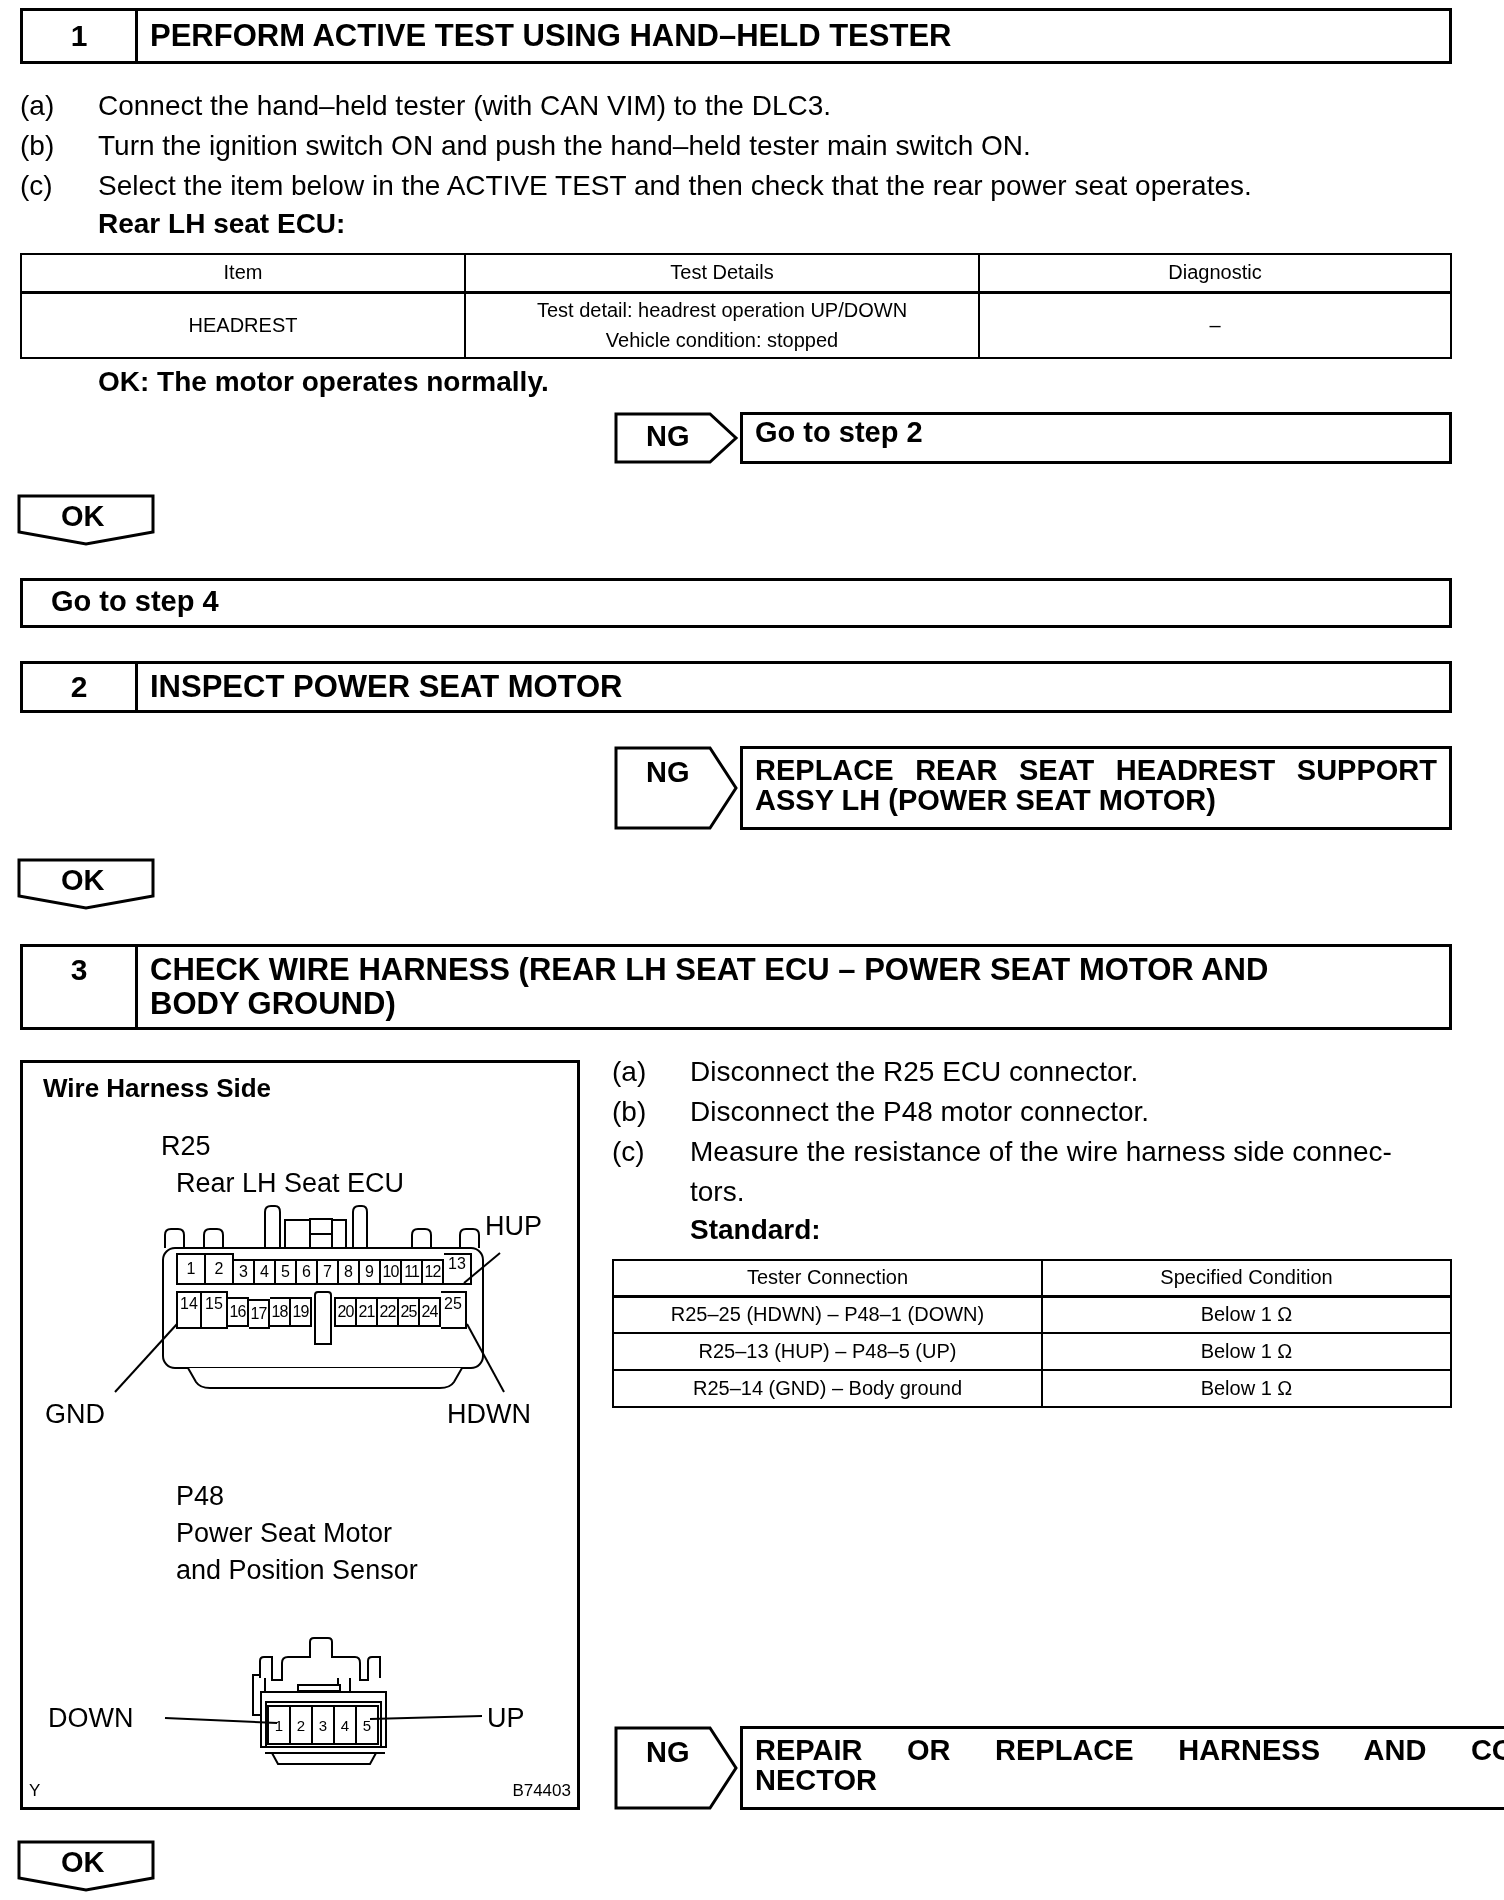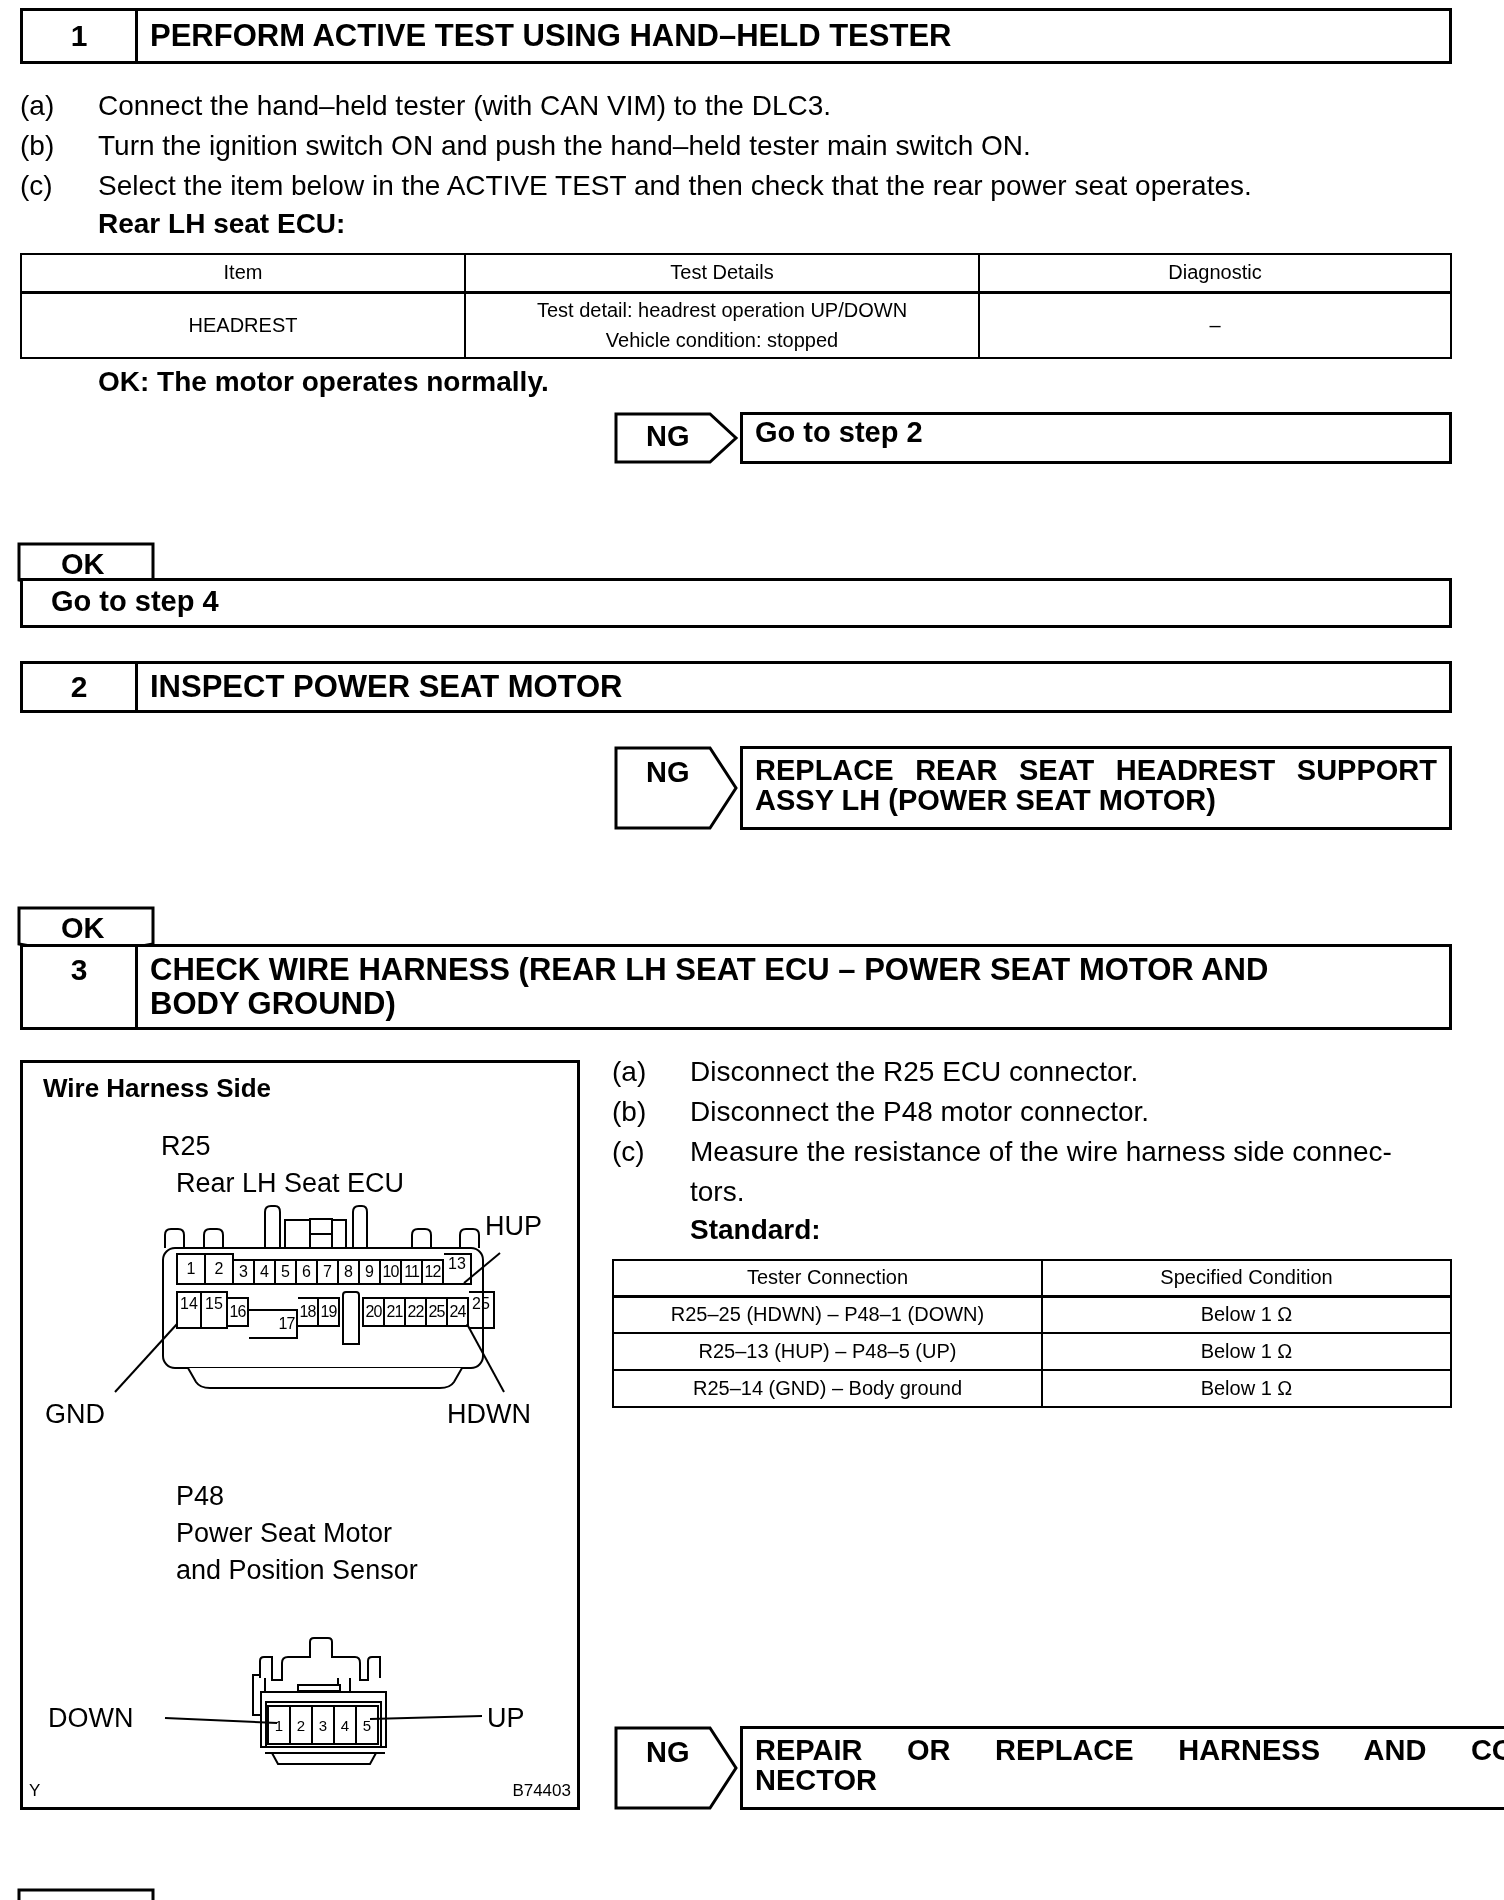--- a/index.html
+++ b/index.html
@@ -16,21 +16,21 @@
   .instr .txt { position: absolute; left: 78px; white-space: nowrap; }
   .bold-line { position: absolute; font-weight: bold; font-size: 28px; }
   table.grid { position: absolute; border-collapse: collapse; font-size: 20px; padding-left: 20px; }
   table.grid td, table.grid th { border: 2px solid #000; text-align: center; font-weight: normal;
                                   padding: 0 6px; }
   table.grid tr:first-child th { border-bottom: 3px solid #000; }
   .ng-wrap { position: absolute; }
   .result-box { position: absolute; border: 3px solid #000; box-sizing: border-box;
                 font-weight: bold; font-size: 29px; line-height: 30px; padding: 6px 12px;
                 text-align: justify; background: #fff; }
-  .ok-btn { position: absolute; cursor: pointer; margin-top: 48px; }
+  .ok-btn { position: absolute; cursor: pointer; }
   .figure { position: absolute; left: 20px; top: 1060px; width: 560px; height: 750px;
             border: 3px solid #000; box-sizing: border-box; }
   .fig-text { position: absolute; font-size: 27px; white-space: nowrap; }
   .fig-small { position: absolute; font-size: 17px; }
 </style>
 </head>
 <body>
 
 <div class="step-header" style="top:8px;height:56px;">
   <div class="step-num">1</div>
@@ -152,21 +152,21 @@
     <div style="width:19px;height:22px;margin-top:6px;border:2px solid #000;border-left:none;display:flex;align-items:center;justify-content:center;letter-spacing:-1px;">10</div>
     <div style="width:19px;height:22px;margin-top:6px;border:2px solid #000;border-left:none;display:flex;align-items:center;justify-content:center;letter-spacing:-1px;">11</div>
     <div style="width:19px;height:22px;margin-top:6px;border:2px solid #000;border-left:none;display:flex;align-items:center;justify-content:center;letter-spacing:-1px;">12</div>
     <div style="width:26px;height:28px;border:2px solid #000;border-left:none;display:flex;align-items:flex-start;justify-content:center;">13</div>
   </div>
 
   <div style="position:absolute;left:153px;top:228px;display:flex;font-size:16px;">
     <div style="width:26px;height:36px;border:2px solid #000;display:flex;align-items:flex-start;justify-content:center;padding-top:2px;box-sizing:border-box;height:38px;">14</div>
     <div style="width:26px;height:38px;border:2px solid #000;border-left:none;display:flex;align-items:flex-start;justify-content:center;padding-top:2px;box-sizing:border-box;">15</div>
     <div style="width:19px;height:26px;margin-top:6px;border:2px solid #000;border-left:none;display:flex;align-items:center;justify-content:center;letter-spacing:-1px;">16</div>
-    <div style="width:19px;height:26px;margin-top:18px;border:2px solid #000;border-left:none;display:flex;align-items:center;justify-content:center;letter-spacing:-1px;padding-left:28px;">17</div>
+    <div style="width:19px;height:26px;margin-top:8px;border:2px solid #000;border-left:none;display:flex;align-items:center;justify-content:center;letter-spacing:-1px;">17</div>
     <div style="width:19px;height:26px;margin-top:6px;border:2px solid #000;border-left:none;display:flex;align-items:center;justify-content:center;letter-spacing:-1px;">18</div>
     <div style="width:19px;height:26px;margin-top:6px;border:2px solid #000;border-left:none;display:flex;align-items:center;justify-content:center;letter-spacing:-1px;">19</div>
     <div style="width:14px;height:50px;margin-left:2px;margin-right:2px;border:2px solid #000;border-radius:4px 4px 0 0;"></div>
     <div style="width:19px;height:26px;margin-top:6px;border:2px solid #000;display:flex;align-items:center;justify-content:center;letter-spacing:-1px;">20</div>
     <div style="width:19px;height:26px;margin-top:6px;border:2px solid #000;border-left:none;display:flex;align-items:center;justify-content:center;letter-spacing:-1px;">21</div>
     <div style="width:19px;height:26px;margin-top:6px;border:2px solid #000;border-left:none;display:flex;align-items:center;justify-content:center;letter-spacing:-1px;">22</div>
     <div style="width:19px;height:26px;margin-top:6px;border:2px solid #000;border-left:none;display:flex;align-items:center;justify-content:center;letter-spacing:-1px;">25</div>
     <div style="width:19px;height:26px;margin-top:6px;border:2px solid #000;border-left:none;display:flex;align-items:center;justify-content:center;letter-spacing:-1px;">24</div>
     <div style="width:26px;height:38px;border:2px solid #000;border-left:none;display:flex;align-items:flex-start;justify-content:center;padding-top:2px;box-sizing:border-box;">25</div>
   </div>

